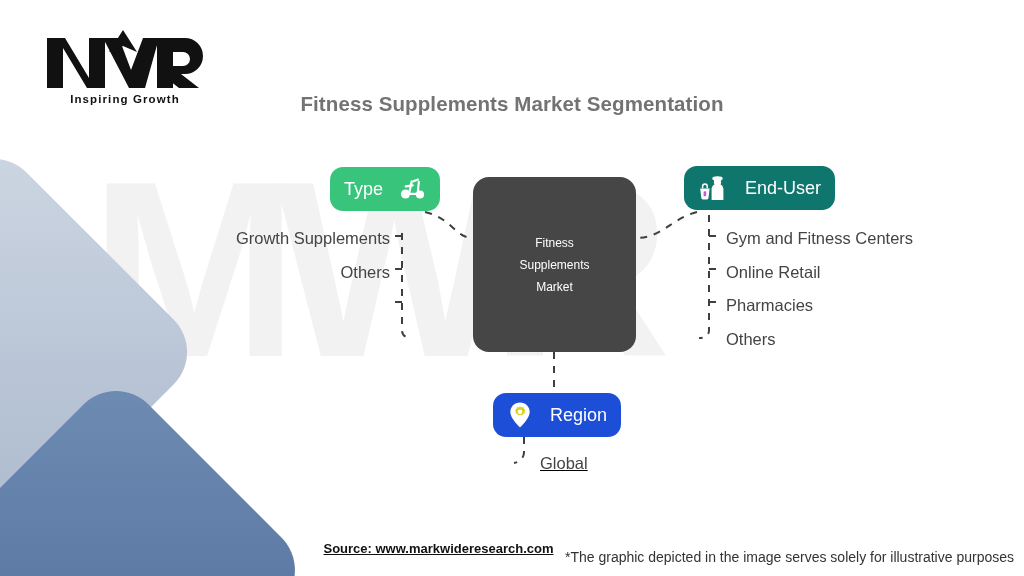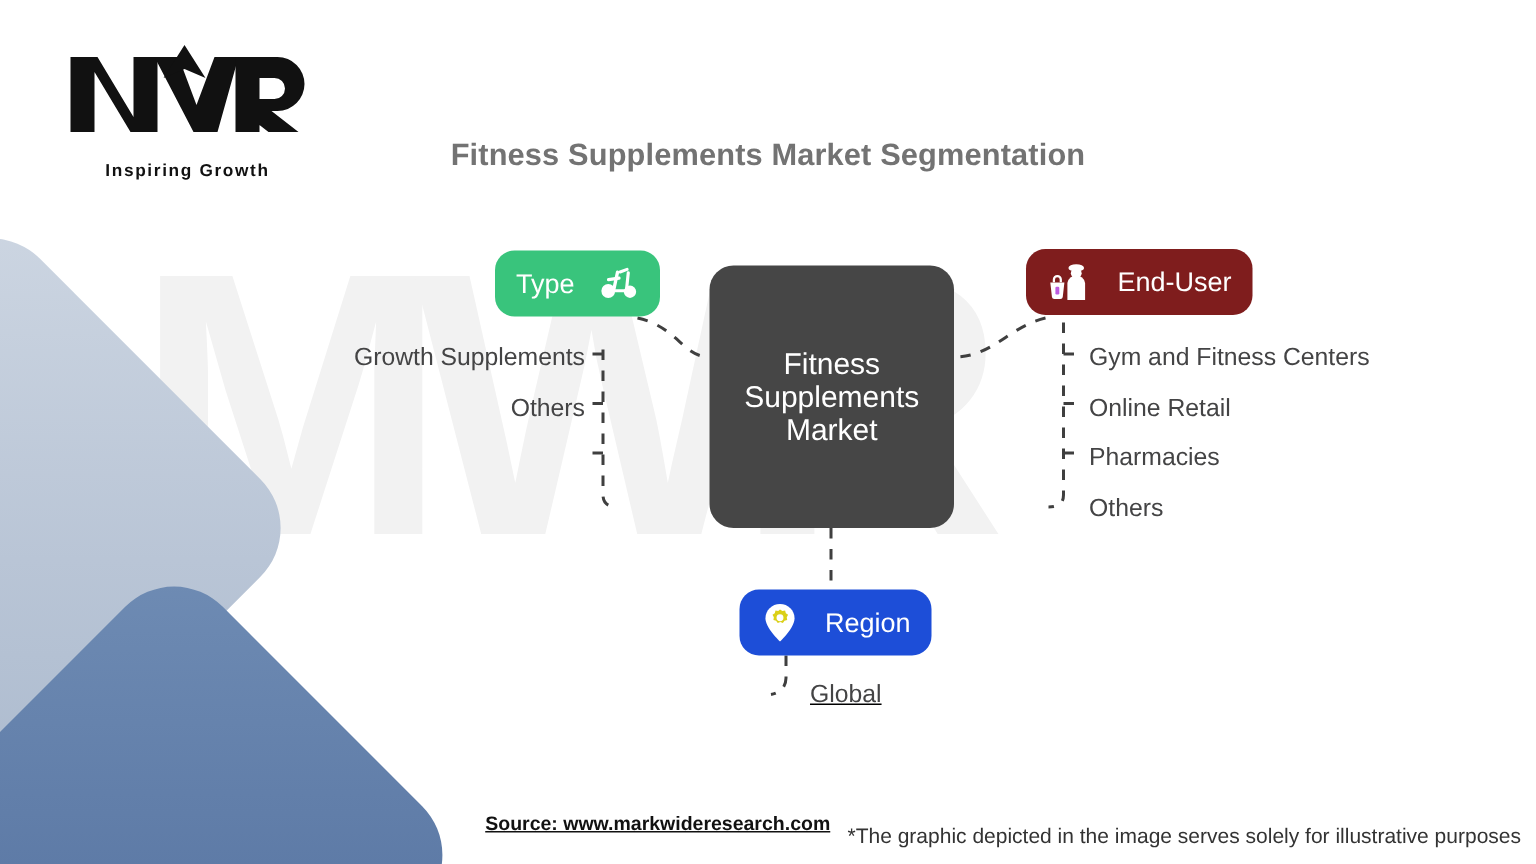--- a/index.html
+++ b/index.html
@@ -47,21 +47,21 @@
 
   
   #logo { position:absolute; left:30px; top:30px; z-index:5; width:190px; text-align:center; }
   #logo .mark { display:block; height:62px; }
   #logo .brand {
     font-size:17px; font-weight:bold; color:#111; letter-spacing:-0.3px;
     margin-top:-2px;
   }
   #logo .tagline {
     font-size:11.5px; font-weight:bold; color:#111; letter-spacing:1.1px;
-    margin-top:16px;
+    margin-top:1px;
   }
 
   
   #page-title {
     position:absolute; left:0; top:92px; width:1024px;
     text-align:center; z-index:5;
     font-size:20.5px; font-weight:bold; color:#737373;
     letter-spacing:0.1px;
   }
 
@@ -70,36 +70,36 @@
 
   
   #center-node {
     position:absolute; left:473px; top:177px;
     width:163px; height:175px;
     background:#464646; border-radius:16px;
     z-index:3;
     display:flex; align-items:center; justify-content:center;
   }
   #center-node .label {
-    color:#ffffff; font-size:20px; line-height:22px; text-align:center;
+    color:#ffffff; font-size:12px; line-height:22px; text-align:center;
   }
 
   
   .badge {
     position:absolute; z-index:4;
     display:flex; align-items:center; gap:17px;
     border-radius:13px;
     padding:0 14px;
     height:44px;
     color:#ffffff;
     font-size:18px;
     white-space:nowrap;
   }
   #badge-type     { left:330px; top:167px; background:#39c47c; }
-  #badge-enduser  { left:684px; top:166px; background:#7f1d1d; }
+  #badge-enduser  { left:684px; top:166px; background:#0f766e; }
   #badge-region   { left:493px; top:393px; background:#1d4ed8; }
 
   .badge .badge-icon { display:flex; align-items:center; }
 
   
   .leaf-list { position:absolute; z-index:4; }
   #list-type {
     left:150px; top:222px; width:240px; text-align:right;
   }
   #list-enduser {

